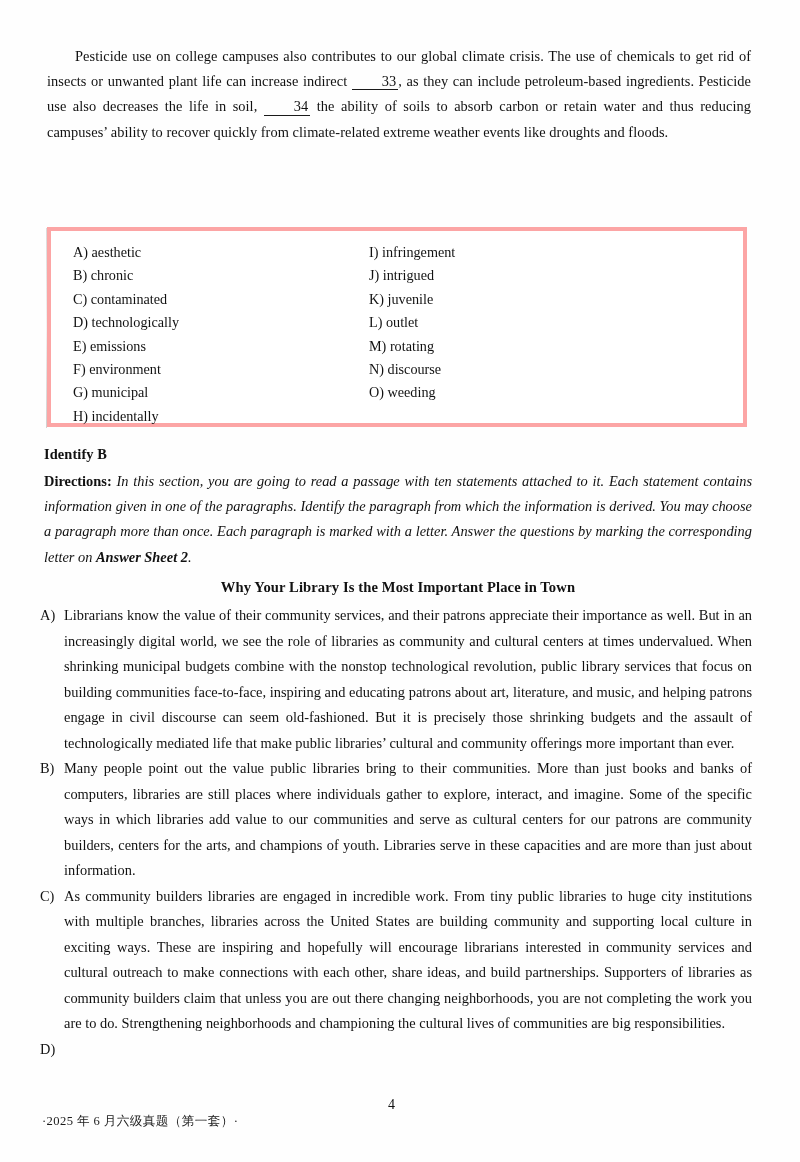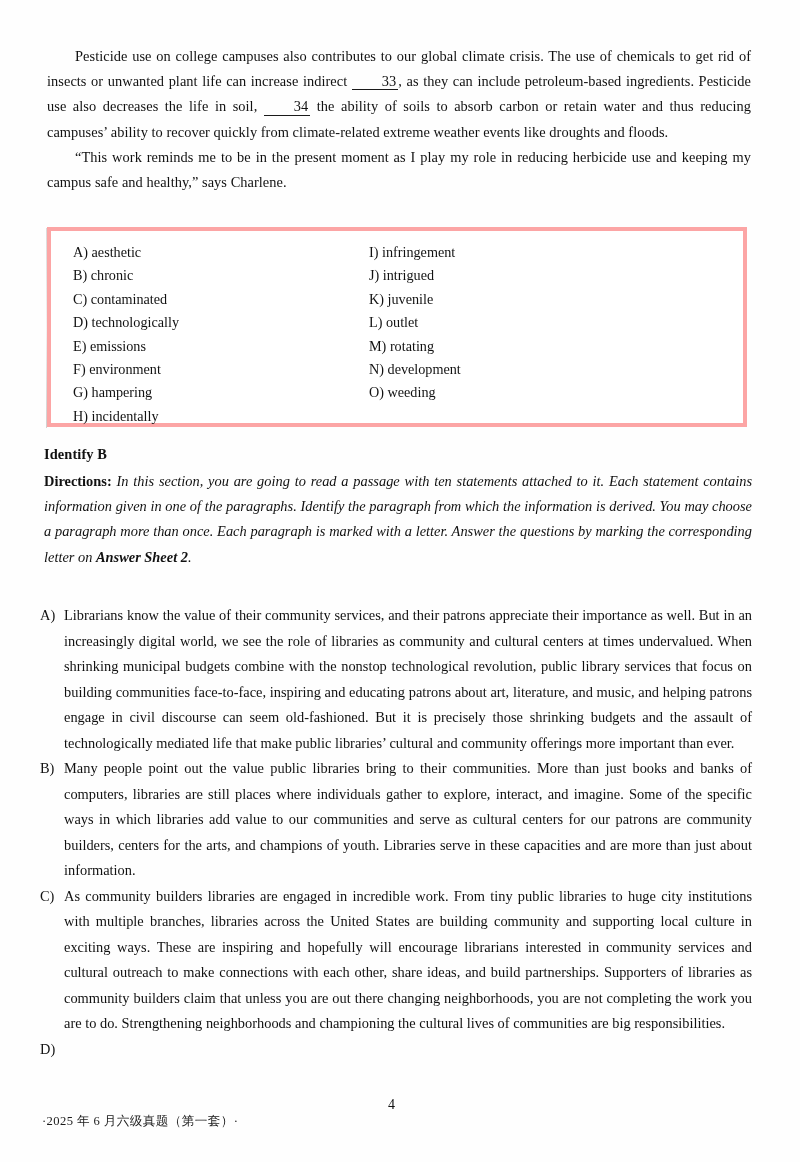--- a/index.html
+++ b/index.html
@@ -188,54 +188,54 @@
     opacity: .55;
   }
 </style>
 </head>
 <body>
 
 <div class="page">
 
   <div class="content">
     <p class="cloze-para" id="cloze-p1"><span>Pesticide use on college campuses also contributes to our global climate crisis. The use of chemicals to get rid of insects or unwanted plant life can increase indirect </span><span class="blank">33</span><span>, as they can include petroleum-based ingredients. Pesticide use also decreases the life in soil, </span><span class="blank">34</span><span> the ability of soils to absorb carbon or retain water and thus reducing campuses’ ability to recover quickly from climate-related extreme weather events like droughts and floods.</span></p>
-    <p class="cloze-para" id="cloze-p3"><span>“This work reminds me to be in the present moment as I play my role in reducing herbicide use and keeping my campus safe and healthy,” says Charlene.</span></p>
   </div>
 
   <div class="scan-edge-left"></div>
   <div class="wordbank">
     <div class="wordbank-inner">
       <div class="wb-col wb-col-left" id="wb-left">
           <div class="wb-item"><span class="wb-letter">A) </span><span>aesthetic</span></div>
           <div class="wb-item"><span class="wb-letter">B) </span><span>chronic</span></div>
           <div class="wb-item"><span class="wb-letter">C) </span><span>contaminated</span></div>
           <div class="wb-item"><span class="wb-letter">D) </span><span>technologically</span></div>
           <div class="wb-item"><span class="wb-letter">E) </span><span>emissions</span></div>
           <div class="wb-item"><span class="wb-letter">F) </span><span>environment</span></div>
-          <div class="wb-item"><span class="wb-letter">G) </span><span>hampering</span></div>
+          <div class="wb-item"><span class="wb-letter">G) </span><span>municipal</span></div>
           <div class="wb-item"><span class="wb-letter">H) </span><span>incidentally</span></div>
         </div>
       <div class="wb-col wb-col-right" id="wb-right">
           <div class="wb-item"><span class="wb-letter">I) </span><span>infringement</span></div>
           <div class="wb-item"><span class="wb-letter">J) </span><span>intrigued</span></div>
           <div class="wb-item"><span class="wb-letter">K) </span><span>juvenile</span></div>
           <div class="wb-item"><span class="wb-letter">L) </span><span>outlet</span></div>
           <div class="wb-item"><span class="wb-letter">M) </span><span>rotating</span></div>
-          <div class="wb-item"><span class="wb-letter">N) </span><span>development</span></div>
+          <div class="wb-item"><span class="wb-letter">N) </span><span>discourse</span></div>
           <div class="wb-item"><span class="wb-letter">O) </span><span>weeding</span></div>
         </div>
     </div>
   </div>
 
   <div class="section-head">Identify B</div>
 
   <div class="directions-block">
     <span class="directions-label">Directions:</span><span class="directions-text"> <span>In this section, you are going to read a passage with ten statements attached to it. Each statement contains information given in one of the paragraphs. Identify the paragraph from which the information is derived. You may choose a paragraph more than once. Each paragraph is marked with a letter. Answer the questions by marking the corresponding letter on </span><b>Answer Sheet 2</b><span>.</span></span>
   </div>
 
+  <div class="article-title">Why Your Library Is the Most Important Place in Town</div>
 
   <div class="passage" id="passage">
       <div class="para"><span class="para-letter">A)</span><span>Librarians know the value of their community services, and their patrons appreciate their importance as well. But in an increasingly digital world, we see the role of libraries as community and cultural centers at times undervalued. When shrinking municipal budgets combine with the nonstop technological revolution, public library services that focus on building communities face-to-face, inspiring and educating patrons about art, literature, and music, and helping patrons engage in civil discourse can seem old-fashioned. But it is precisely those shrinking budgets and the assault of technologically mediated life that make public libraries’ cultural and community offerings more important than ever.</span></div>
       <div class="para"><span class="para-letter">B)</span><span>Many people point out the value public libraries bring to their communities. More than just books and banks of computers, libraries are still places where individuals gather to explore, interact, and imagine. Some of the specific ways in which libraries add value to our communities and serve as cultural centers for our patrons are community builders, centers for the arts, and champions of youth. Libraries serve in these capacities and are more than just about information.</span></div>
       <div class="para"><span class="para-letter">C)</span><span>As community builders libraries are engaged in incredible work. From tiny public libraries to huge city institutions with multiple branches, libraries across the United States are building community and supporting local culture in exciting ways. These are inspiring and hopefully will encourage librarians interested in community services and cultural outreach to make connections with each other, share ideas, and build partnerships. Supporters of libraries as community builders claim that unless you are out there changing neighborhoods, you are not completing the work you are to do. Strengthening neighborhoods and championing the cultural lives of communities are big responsibilities.</span></div>
       <div class="para"><span class="para-letter">D)</span></div>
     </div>
 
   <div class="footer">
     <div class="footer-left">·2025 年 6 月六级真题（第一套）·</div>

